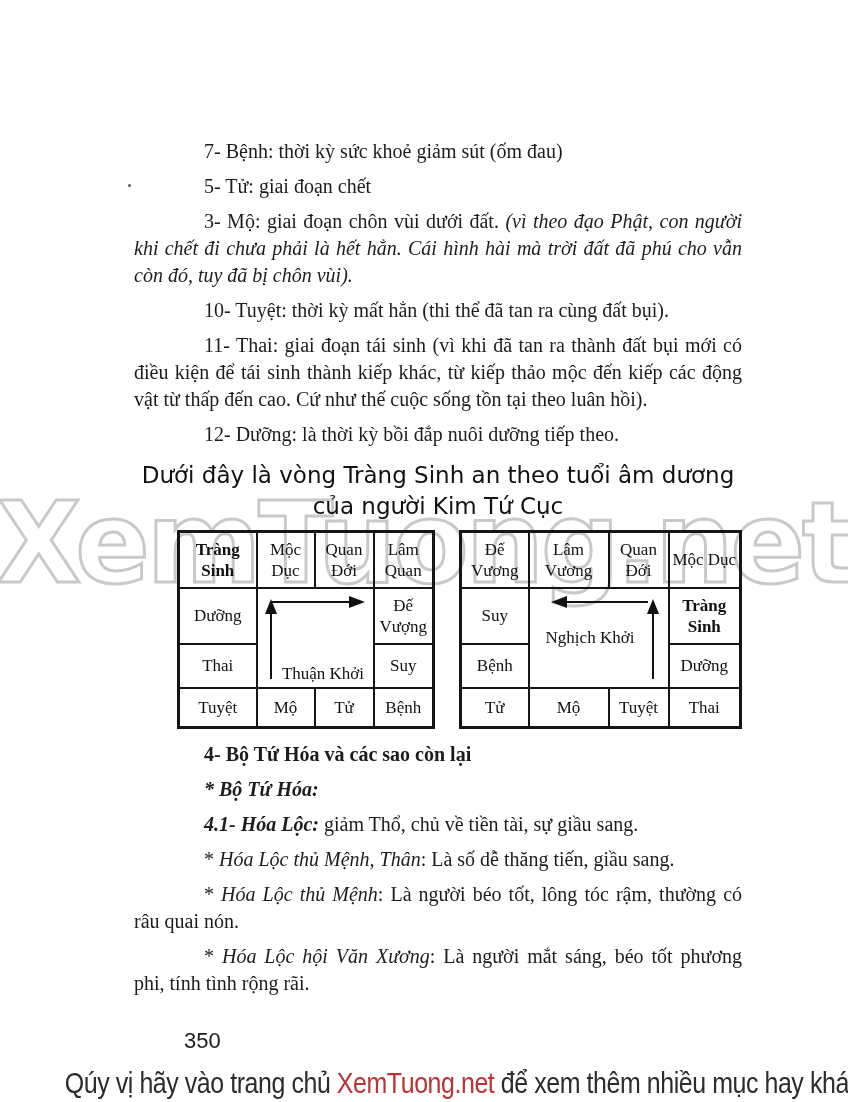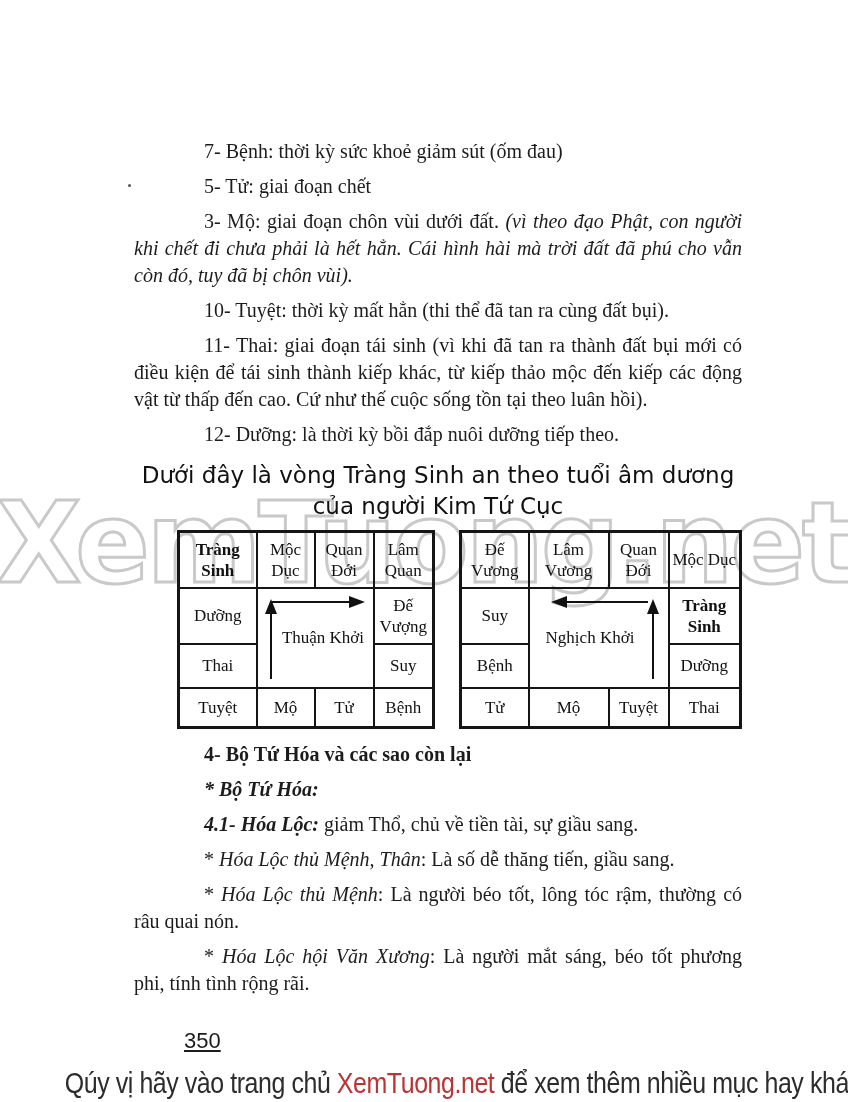--- a/index.html
+++ b/index.html
@@ -47,21 +47,21 @@
   }
   td.center-cell { position:relative; padding:0; }
   .center-label {
     position:absolute; left:0; right:0; top:38px;
     text-align:center; font-size:17px;
   }
   .arrow-svg { position:absolute; }
 
   .pagenum {
     position:absolute; left:184px; top:1028px; z-index:1;
-    font-family:"Liberation Sans", sans-serif; font-size:22px; color:#1c1c1c;text-decoration:underline;
+    font-family:"Liberation Sans", sans-serif; font-size:22px; color:#1c1c1c;
   }
   .footer {
     position:absolute; left:0; right:0; bottom:2px; z-index:1;
     text-align:center; white-space:nowrap;
     font-family:"Liberation Sans", sans-serif; font-size:29px; color:#2c2c2c;
   }
   .footer .squeeze { display:inline-block; transform:scaleX(0.86); transform-origin:center; letter-spacing:-0.5px; }
   .footer .brand { color:#bb3333; }
   .speck { position:absolute; left:128px; top:184px; width:3px; height:3px; background:#555; border-radius:50%; z-index:1; }
 </style>
@@ -112,21 +112,21 @@
           <td>Dưỡng</td>
           <td class="center-cell" colspan="2" rowspan="2">
             <svg class="arrow-svg" style="top:5px;left:12px;" width="96" height="16" viewBox="0 0 96 16">
               <line x1="2" y1="8" x2="80" y2="8" stroke="#111" stroke-width="2"></line>
               <polygon points="79,2 95,8 79,14" fill="#111"></polygon>
             </svg>
             <svg class="arrow-svg" style="top:10px;left:5px;" width="16" height="82" viewBox="0 0 16 82">
               <line x1="8" y1="80" x2="8" y2="13" stroke="#111" stroke-width="2"></line>
               <polygon points="2,15 8,0 14,15" fill="#111"></polygon>
             </svg>
-            <span class="center-label" style="left:16px;">Thuận Khởi</span>
+            <span class="center-label" style="left:16px;margin-top:36px;">Thuận Khởi</span>
           </td>
           <td>Đế Vượng</td>
         </tr>
         <tr style="height:44px">
           <td>Thai</td>
           <td>Suy</td>
         </tr>
         <tr style="height:40px">
           <td>Tuyệt</td>
           <td>Mộ</td>

